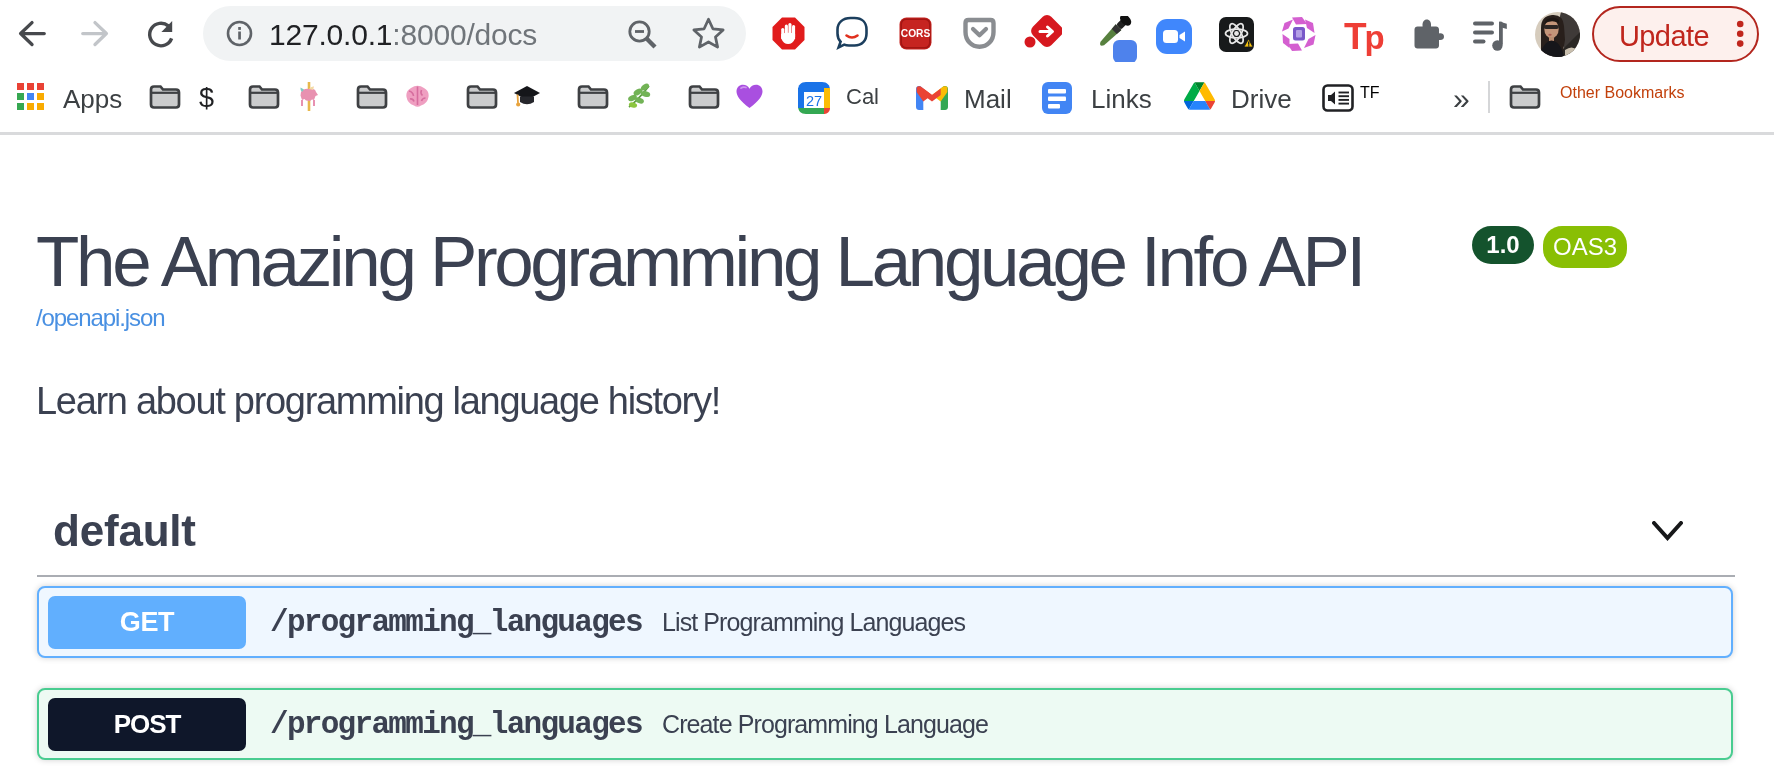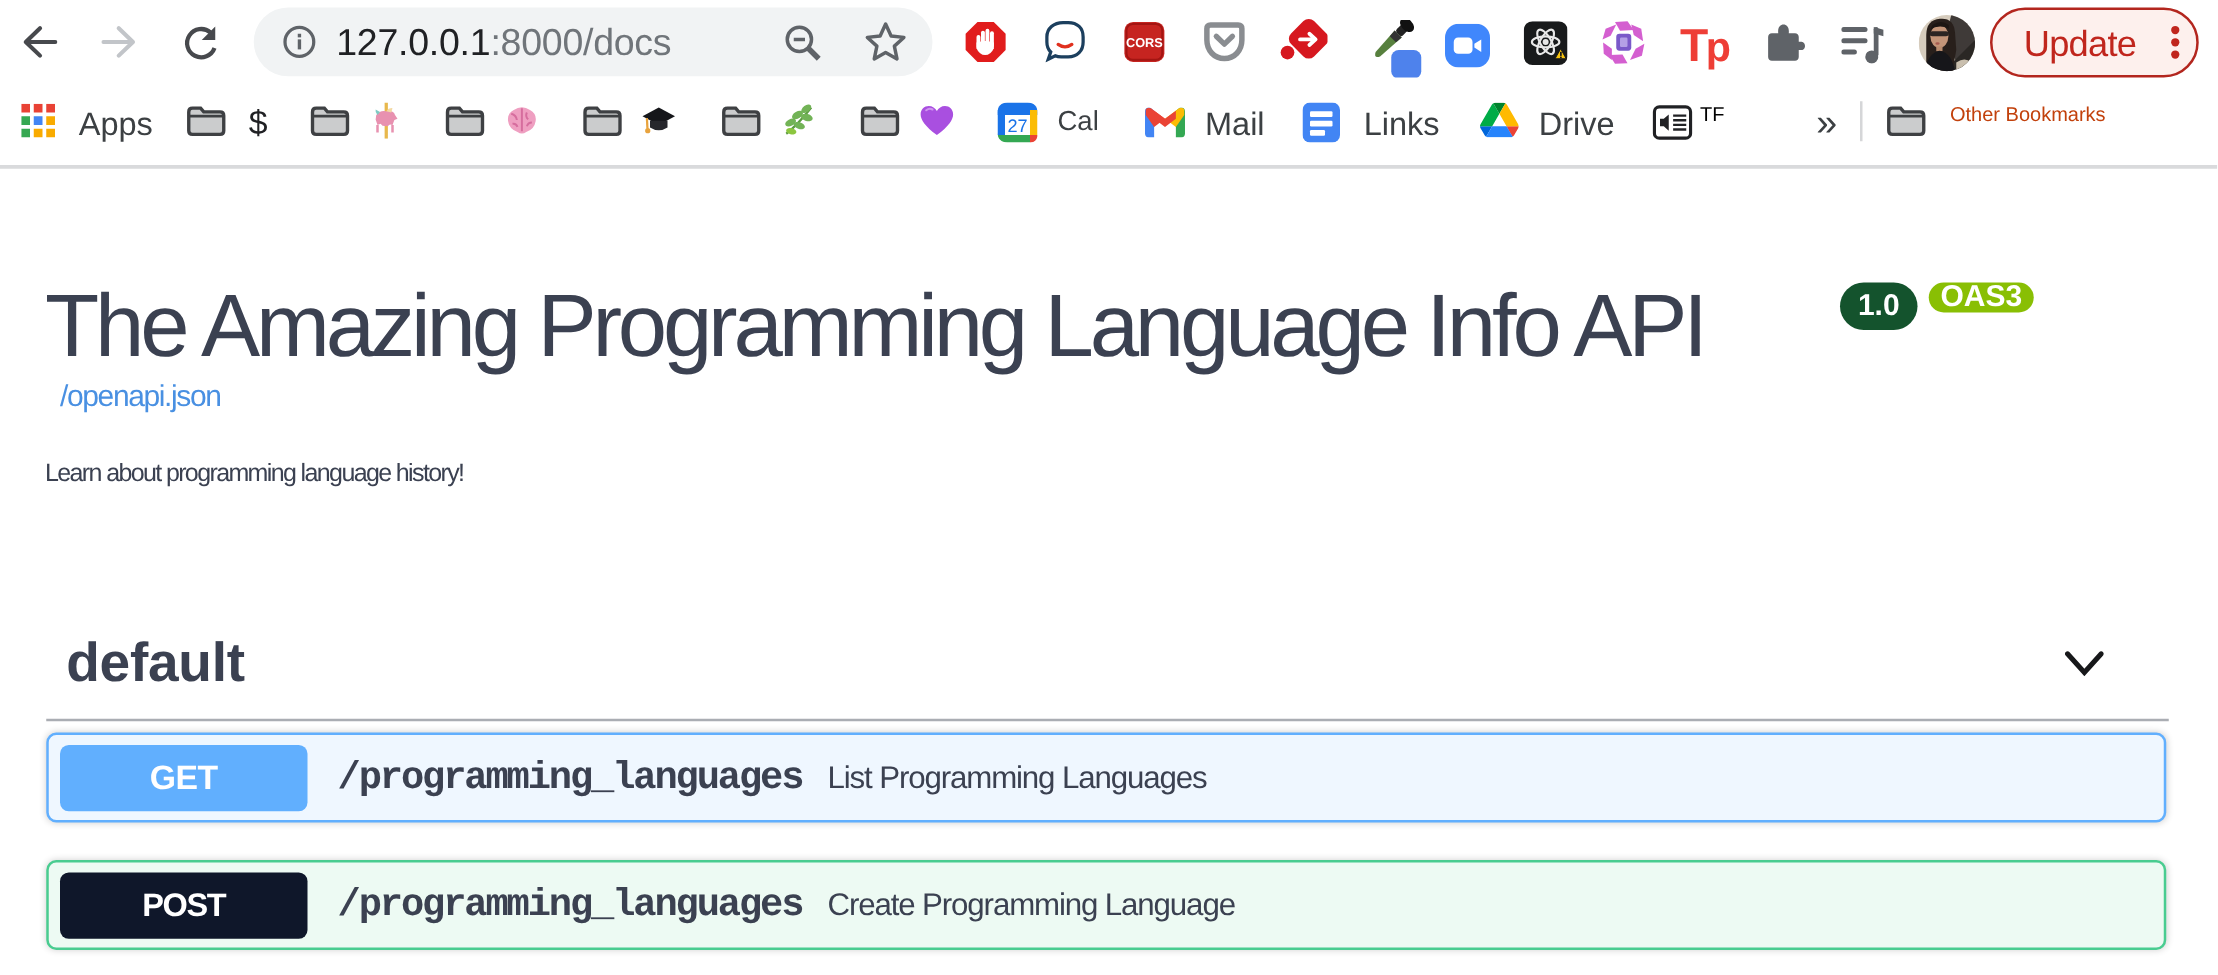--- a/index.html
+++ b/index.html
@@ -317,24 +317,24 @@
 
   <svg class="abs" style="left:1508px;top:83px" width="34" height="28" viewBox="0 0 34 28">
       <use href="#folder"></use>
     </svg>
   <div class="abs" style="left:1560px;top:84px;font-size:16px;color:#c2410c;">Other Bookmarks</div>
 
   <div class="abs" style="left:0;top:132px;width:1774px;height:3px;background:#d9dadc;"></div>
 
   <div class="abs" style="left:36px;top:226px;font-size:71px;font-weight:normal;color:#3b4151;letter-spacing:-3.35px;line-height:1;">The Amazing Programming Language Info API</div>
   <div class="abs" style="left:1472px;top:226px;width:62px;height:38px;background:#14532d;border-radius:19px;color:#fff;font-size:24px;font-weight:bold;display:flex;align-items:center;justify-content:center;">1.0</div>
-  <div class="abs" style="left:1543px;top:226px;width:84px;height:24px;background:#89bf04;border-radius:19px;color:#fff;font-size:24px;font-weight:bold;display:flex;align-items:center;justify-content:center;">OAS3</div>
-
-  <div class="abs" style="left:48px;top:304px;font-size:24px;color:#4990e2;letter-spacing:-1.1px;text-align:center;">/openapi.json</div>
-  <div class="abs" style="left:36px;top:368px;font-size:20px;color:#3b4151;letter-spacing:-1.3px;">Learn about programming language history!</div>
+  <div class="abs" style="left:1543px;top:226px;width:84px;height:42px;background:#89bf04;border-radius:19px;color:#fff;font-size:24px;font-weight:normal;display:flex;align-items:center;justify-content:center;">OAS3</div>
+
+  <div class="abs" style="left:36px;top:304px;font-size:24px;color:#4990e2;letter-spacing:-1.1px;text-align:center;">/openapi.json</div>
+  <div class="abs" style="left:36px;top:380px;font-size:38px;color:#3b4151;letter-spacing:-1.3px;">Learn about programming language history!</div>
 
   <div class="abs" style="left:53px;top:509px;font-size:44px;font-weight:bold;color:#3b4151;letter-spacing:-0.2px;line-height:1;">default</div>
   <svg class="abs" style="left:1652px;top:521px" width="31" height="20" viewBox="0 0 31 20">
     <path d="M2 2 L 15.5 17 L 29 2" stroke="#17181a" stroke-width="4" fill="none" stroke-linecap="round"></path>
   </svg>
   <div class="abs" style="left:37px;top:575px;width:1698px;height:2px;background:#aaadb3;"></div>
 
   <div class="abs" style="left:37px;top:586px;width:1696px;height:72px;box-sizing:border-box;background:#eff7ff;border:2px solid #61affe;border-radius:8px;box-shadow:0 0 6px rgba(0,0,0,.19);"></div>
   <div class="abs" style="left:48px;top:596px;width:198px;height:53px;background:#61affe;border-radius:7px;display:flex;align-items:center;justify-content:center;color:#fff;font-size:27px;font-weight:bold;letter-spacing:-0.4px;">GET</div>
   <div class="abs" style="left:270px;top:586px;height:72px;display:flex;align-items:center;font-family:'Liberation Mono',monospace;font-weight:bold;font-size:31px;letter-spacing:-1.7px;color:#3b4151;">/programming_languages</div>

